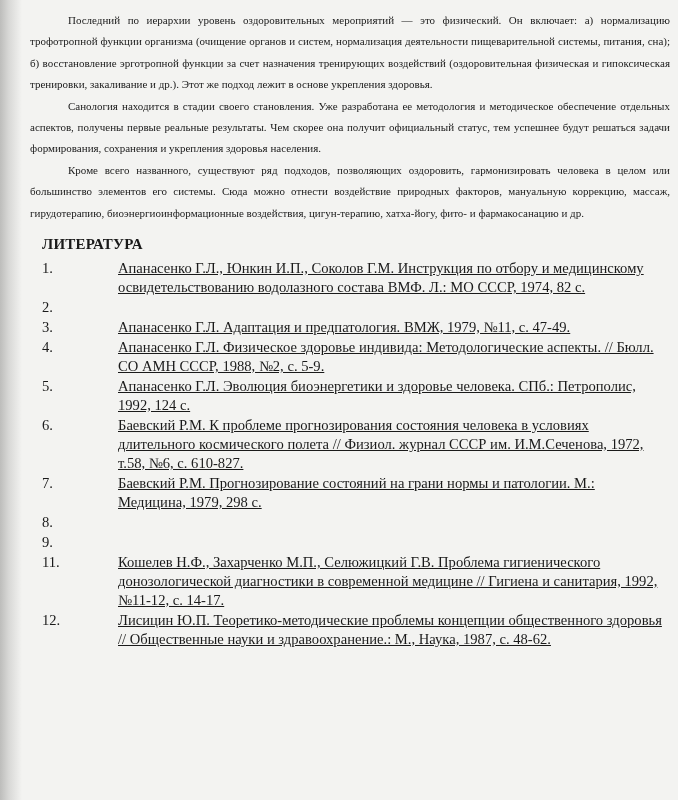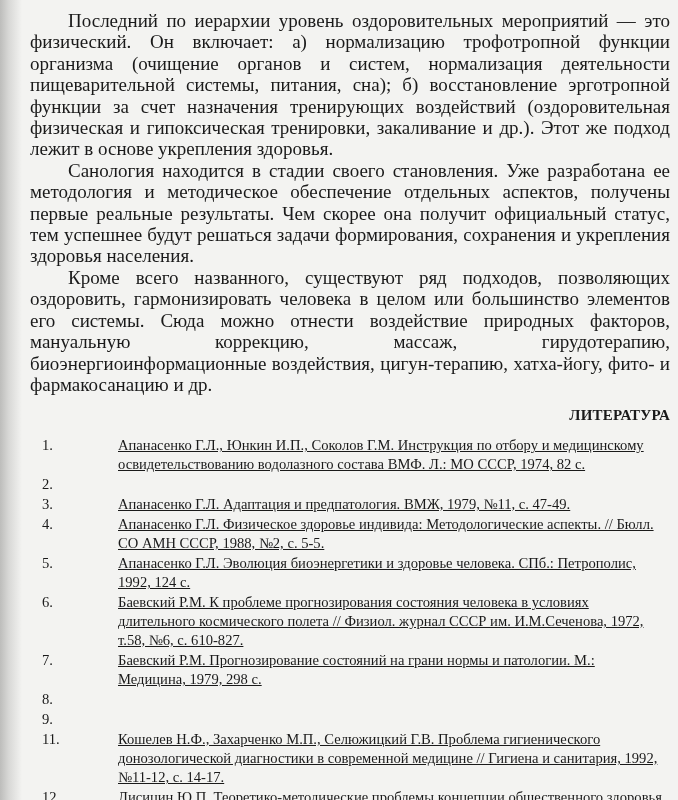--- a/index.html
+++ b/index.html
@@ -11,27 +11,27 @@
     color: #1a1a1a;
   }
   .page-shadow {
     position: absolute; left: 0; top: 0; bottom: 0; width: 22px;
     background: linear-gradient(to right, #bdbdbb 0%, #d8d8d6 40%, rgba(243,243,241,0) 100%);
   }
   .content {
     position: absolute; left: 30px; top: 10px; width: 640px;
   }
   .para {
-    font-size: 19px; line-height: 21.4px;
+    font-size: 11px; line-height: 21.4px;
     text-align: justify; text-indent: 38px;
     margin: 0;
   }
   .refs-title {
     font-weight: bold; font-size: 15px;
-    margin: 12px 0 12px 12px; letter-spacing: 0.2px; text-align: right;
+    margin: 12px 0 6px 12px; letter-spacing: 0.2px;
   }
   .refs { list-style: none; margin: 0; padding: 0; }
   .ref {
     display: flex; font-size: 14.6px; line-height: 19px; margin-bottom: 1px;
   }
   .ref-num { width: 88px; flex: 0 0 88px; padding-left: 12px; box-sizing: border-box; }
   .ref-text { flex: 1; padding-right: 6px; text-decoration: underline; }
 </style>
 </head>
 <body>
@@ -51,21 +51,21 @@
       </li>
     <li class="ref">
         <span class="ref-num">2.</span>
       </li>
     <li class="ref">
         <span class="ref-num">3.</span>
         <span class="ref-text">Апанасенко Г.Л. Адаптация и предпатология. ВМЖ, 1979, №11, с. 47-49.</span>
       </li>
     <li class="ref">
         <span class="ref-num">4.</span>
-        <span class="ref-text">Апанасенко Г.Л. Физическое здоровье индивида: Методологические аспекты. // Бюлл. СО АМН СССР, 1988, №2, с. 5-5.</span>
+        <span class="ref-text">Апанасенко Г.Л. Физическое здоровье индивида: Методологические аспекты. // Бюлл. СО АМН СССР, 1988, №2, с. 5-9.</span>
       </li>
     <li class="ref">
         <span class="ref-num">5.</span>
         <span class="ref-text">Апанасенко Г.Л. Эволюция биоэнергетики и здоровье человека. СПб.: Петрополис, 1992, 124 с.</span>
       </li>
     <li class="ref">
         <span class="ref-num">6.</span>
         <span class="ref-text">Баевский Р.М. К проблеме прогнозирования состояния человека в условиях длительного космического полета // Физиол. журнал СССР им. И.М.Сеченова, 1972, т.58, №6, с. 610-827.</span>
       </li>
     <li class="ref">

